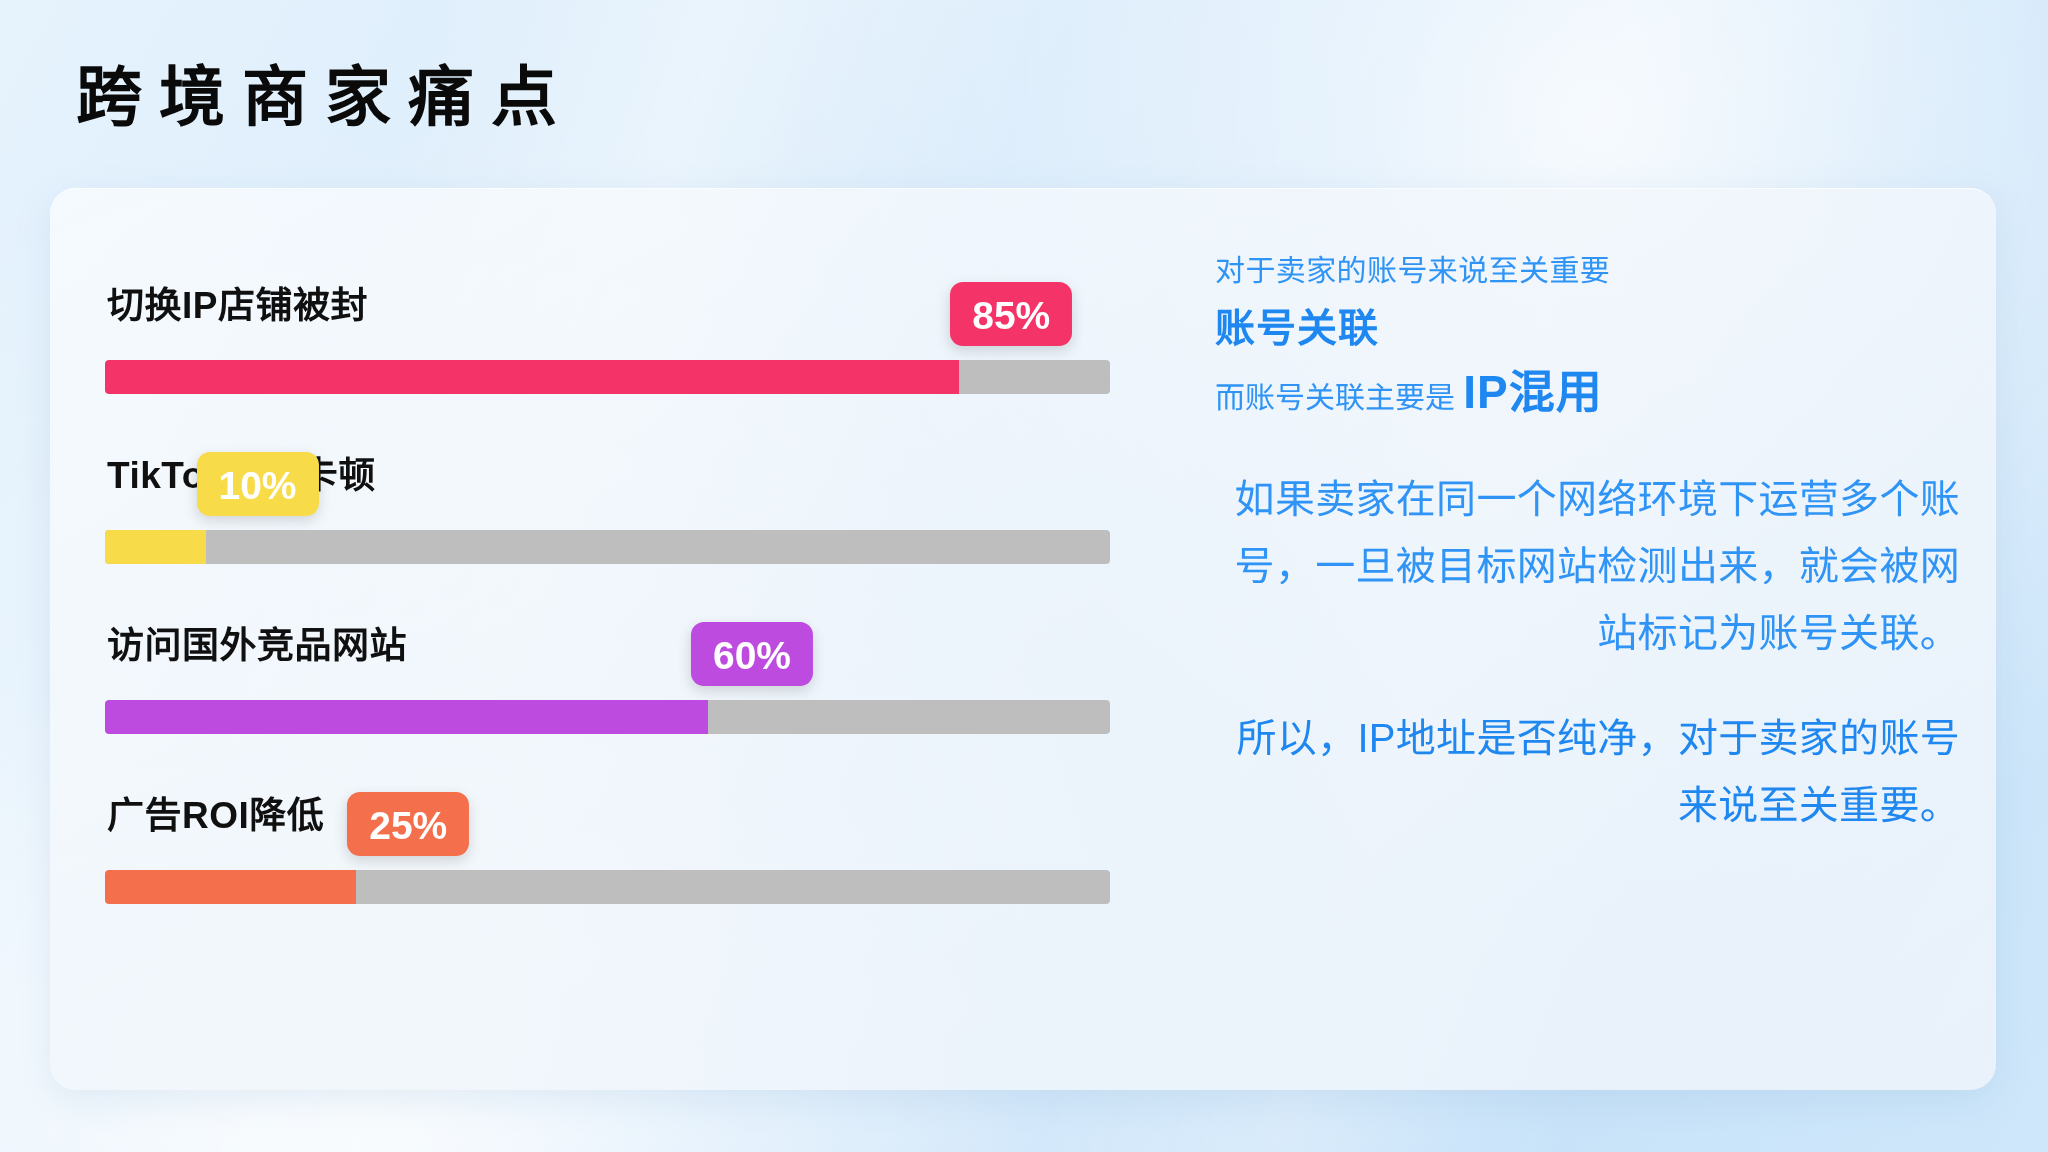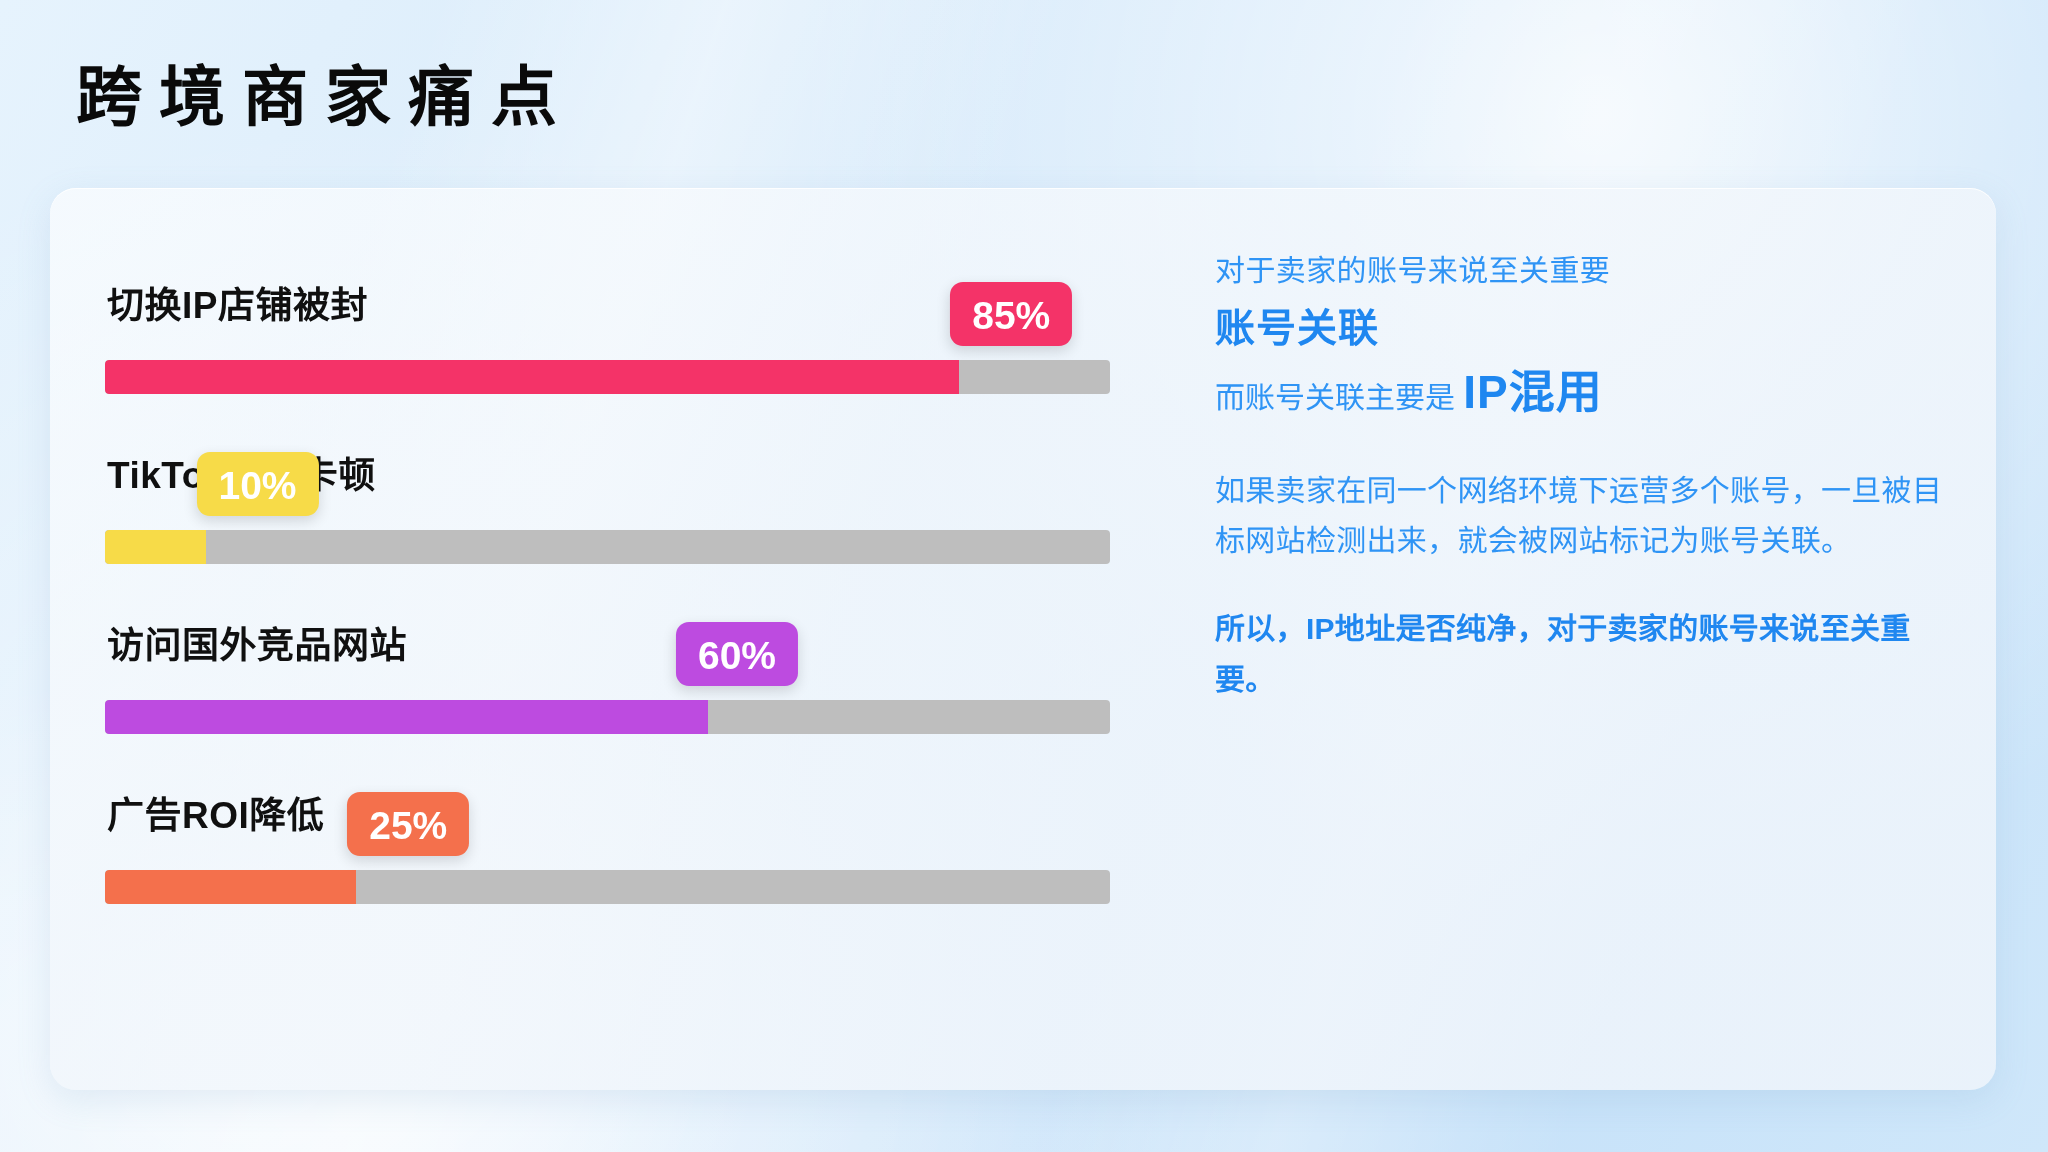--- a/index.html
+++ b/index.html
@@ -157,27 +157,28 @@
     line-height: 1.52;
     margin: 0 0 6px;
   }
   .info-lead .emph {
     font-size: 46px;
     font-weight: 700;
     color: #1f87f0;
     letter-spacing: 1px;
   }
   .info-para {
-    font-size: 30px;
+    font-size: 40px;
     line-height: 1.68;
     margin: 38px 0 0;
     letter-spacing: 0.3px;
+    text-align: right;
   }
   .info-para.bold {
-    font-weight: 700;
+    font-weight: 400;
     color: #1f87f0;
   }
 </style>
 </head>
 <body>
 
 <div id="slide">
 
   <h1 id="page-title">跨境商家痛点</h1>
 
@@ -201,21 +202,21 @@
           <span class="bar-badge" style="background: rgb(247, 219, 72); left: 152.5px;">10%</span>
         </div>
         <div class="bar-track" style="background: rgb(190, 190, 190);">
           <div class="bar-fill" style="width: 10%; background: rgb(247, 219, 72);"></div>
         </div>
       </div>
 
       <div class="bar-row">
         <div class="bar-row-head">
           <span class="bar-label">访问国外竞品网站</span>
-          <span class="bar-badge" style="background: rgb(189, 75, 224); left: 632px;">60%</span>
+          <span class="bar-badge" style="background: rgb(189, 75, 224); left: 647px;">60%</span>
         </div>
         <div class="bar-track" style="background: rgb(190, 190, 190);">
           <div class="bar-fill" style="width: 60%; background: rgb(189, 75, 224);"></div>
         </div>
       </div>
 
       <div class="bar-row">
         <div class="bar-row-head">
           <span class="bar-label">广告ROI降低</span>
           <span class="bar-badge" style="background: rgb(244, 112, 76); left: 303.25px;">25%</span>

